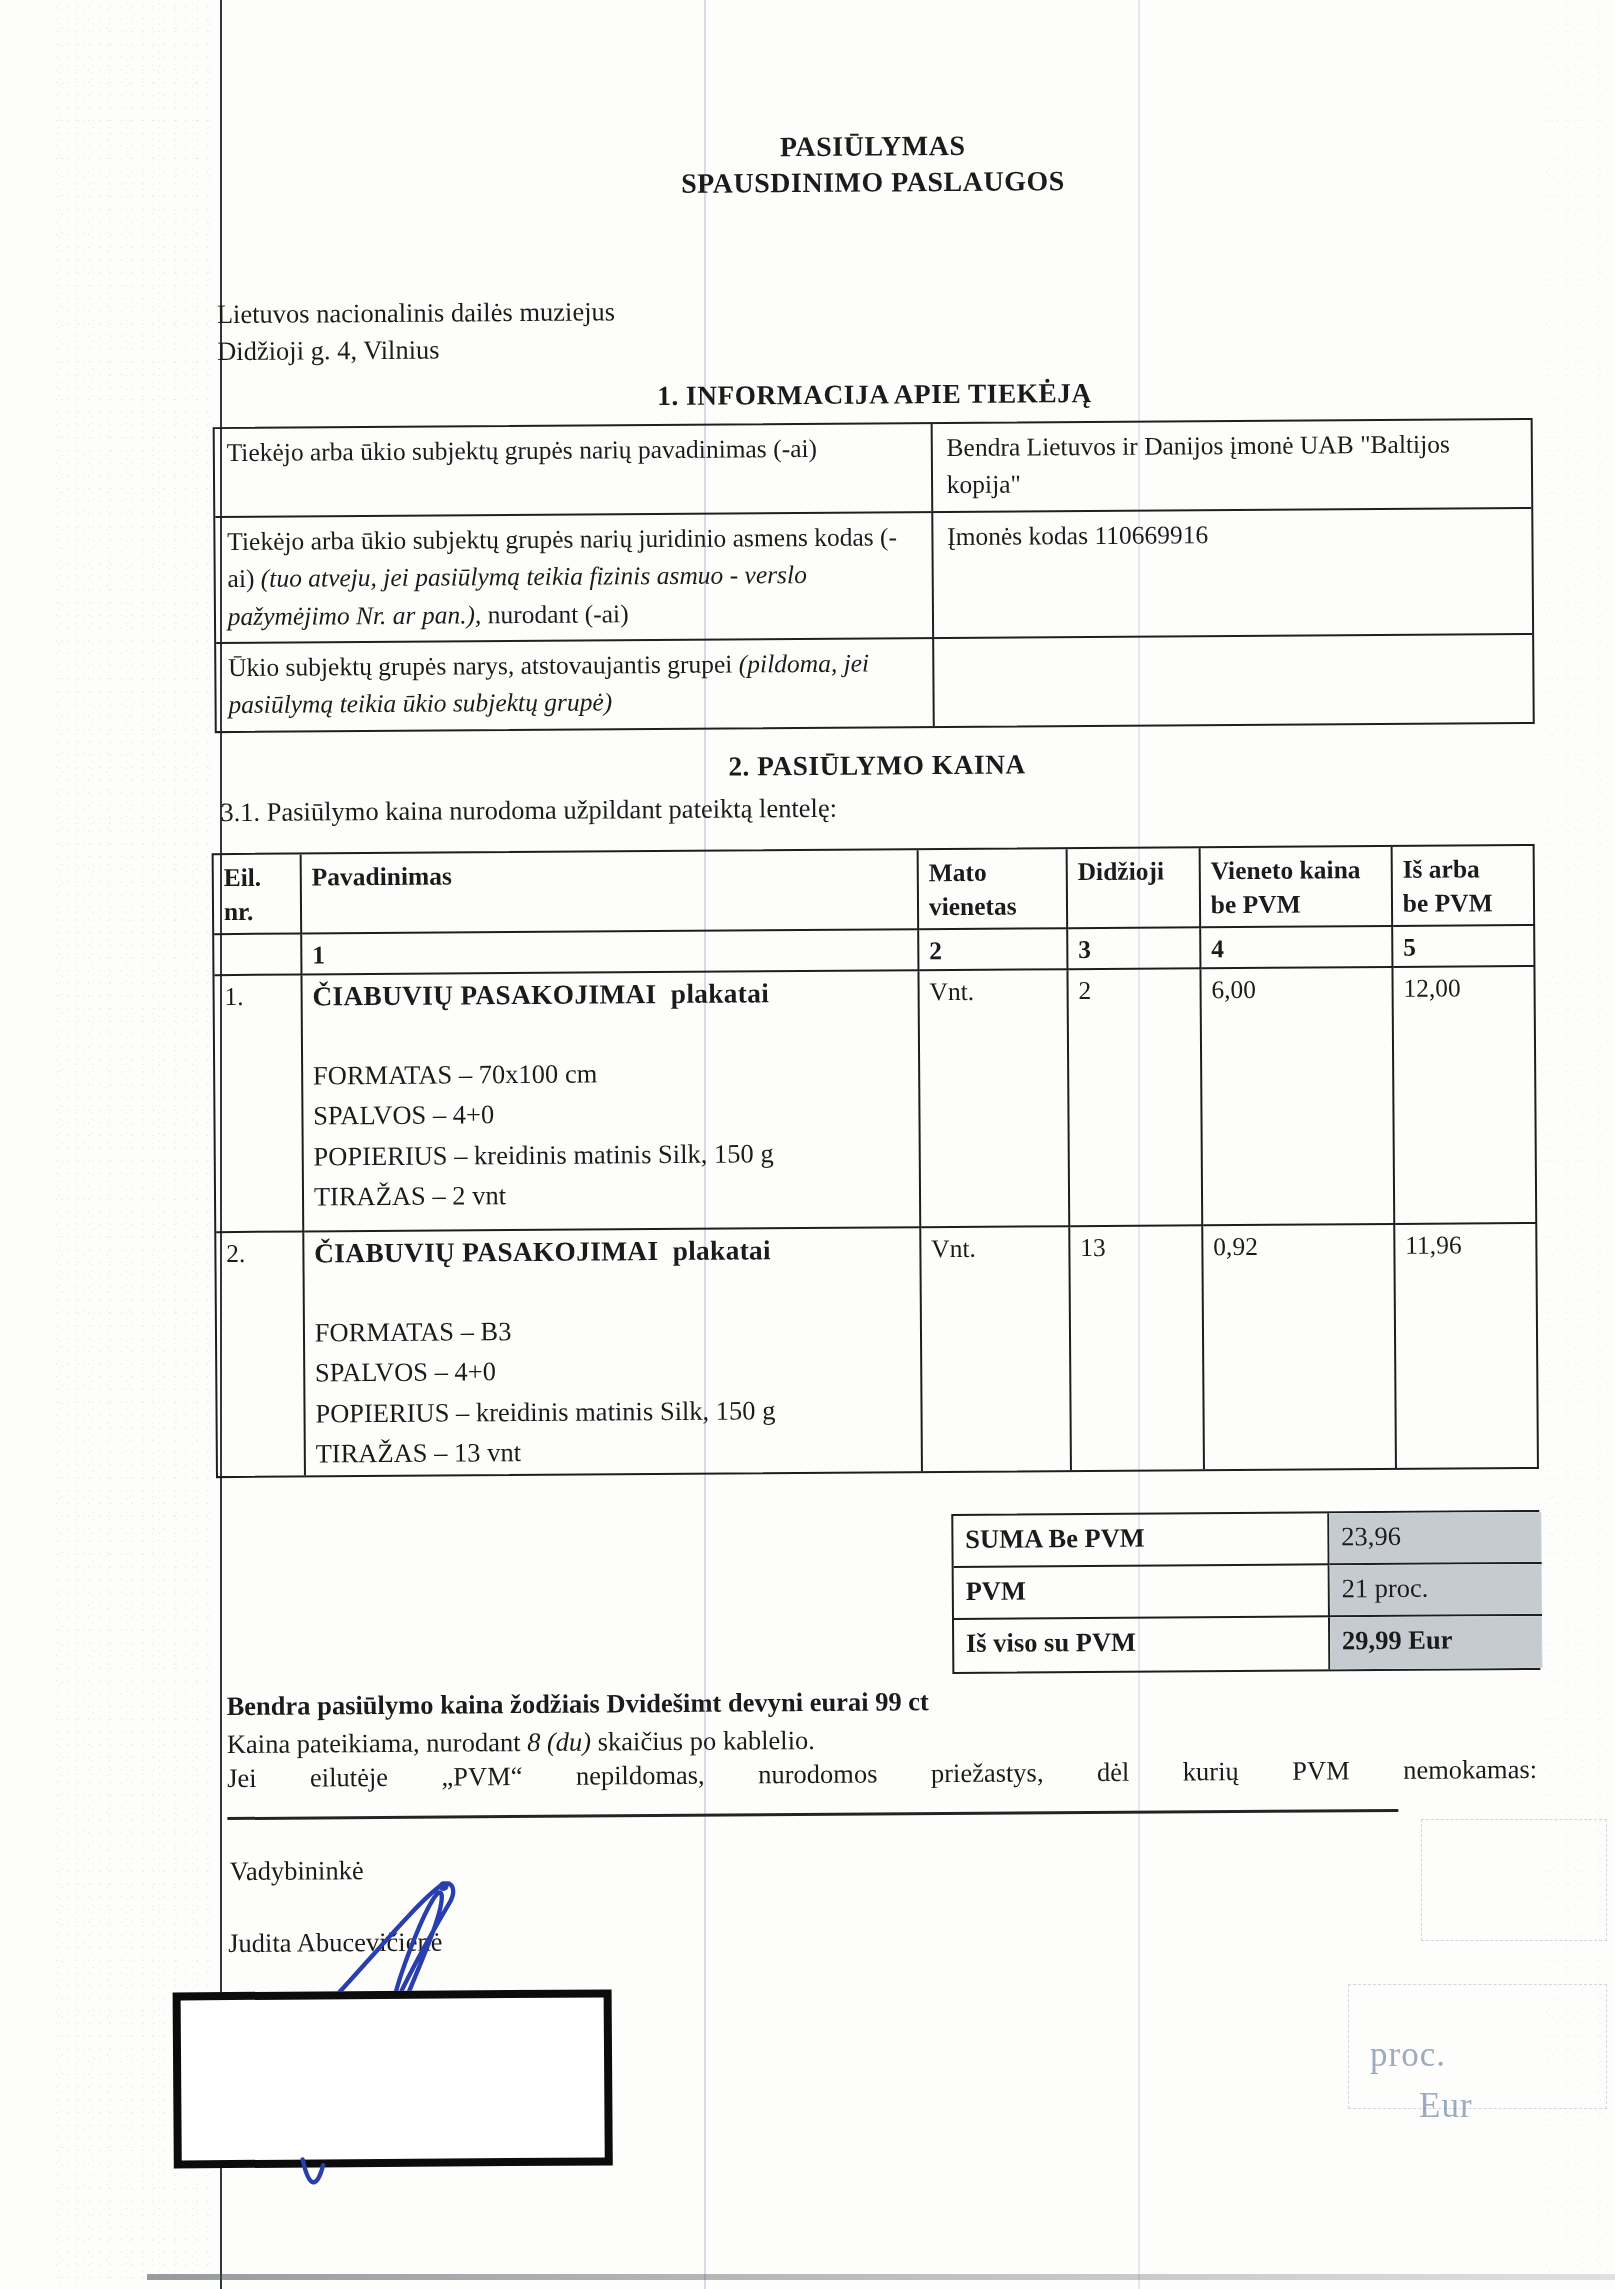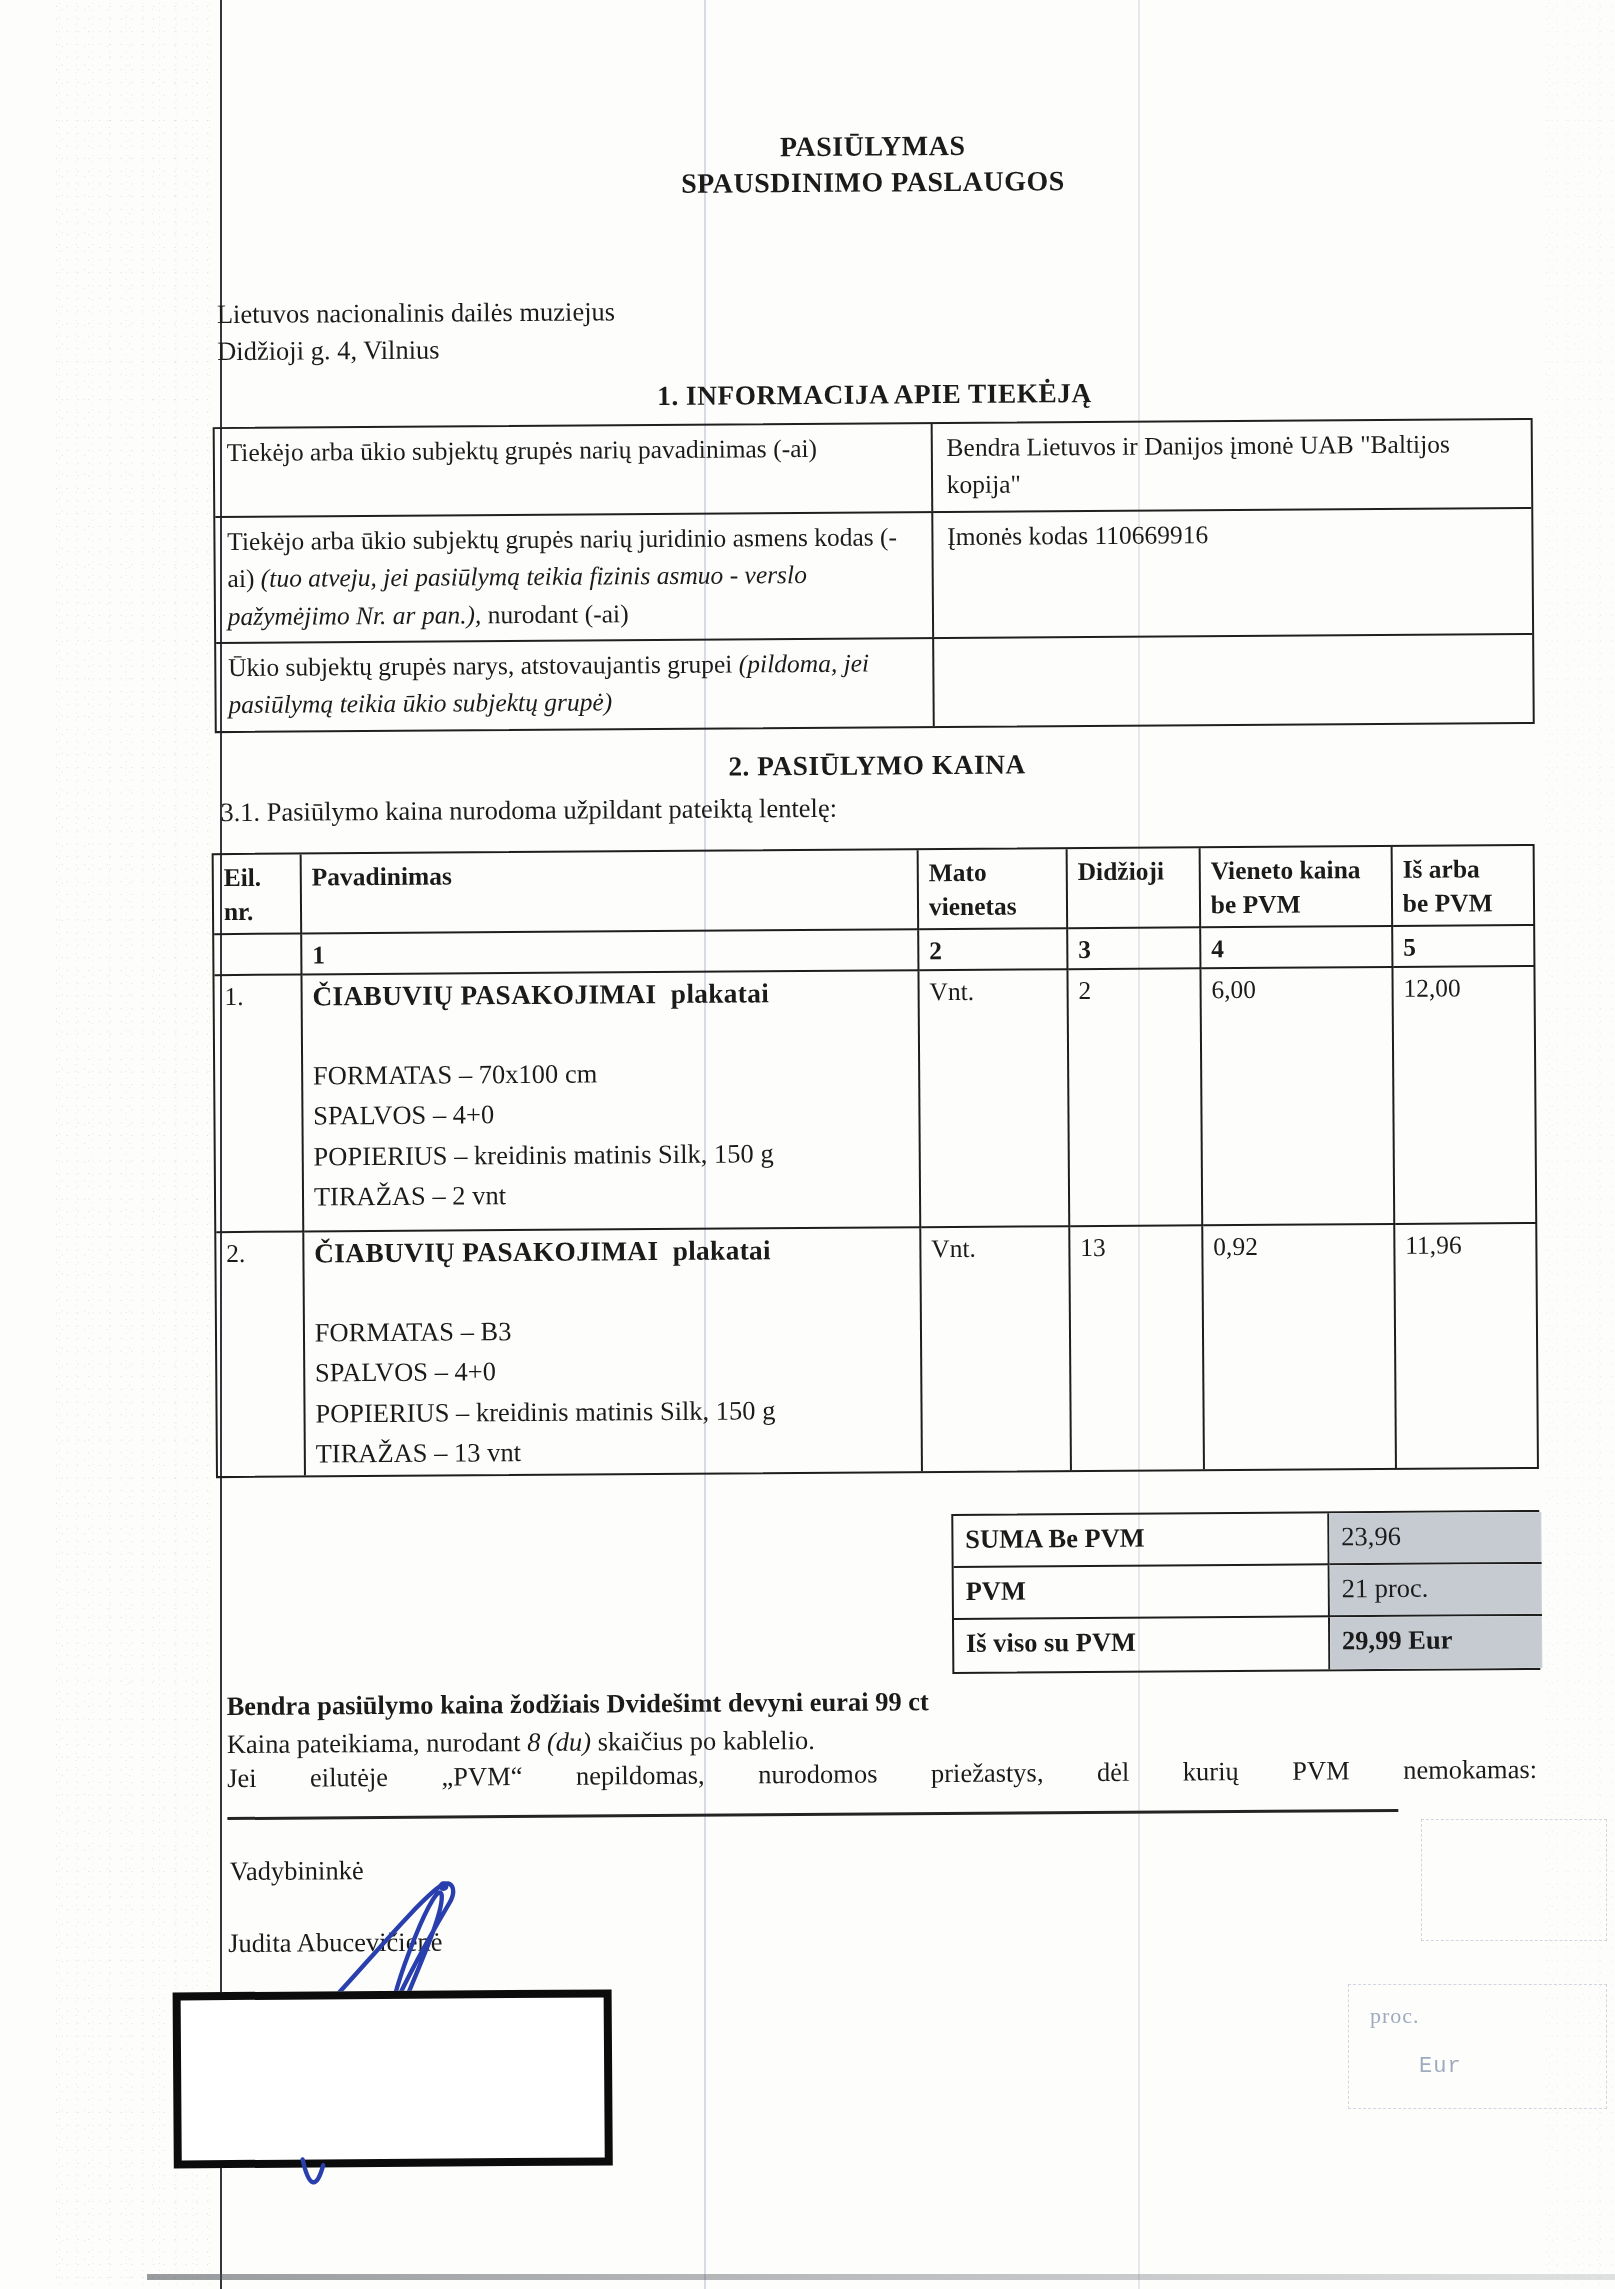--- a/index.html
+++ b/index.html
@@ -20,21 +20,21 @@
     opacity:.42;
   }
   .noise-left{left:51px;width:163px;}
   .noise-right{left:1541px;width:74px;opacity:.28;}
   .margin-line{position:absolute;top:0;bottom:0;left:220px;width:2px;background:#33373c;}
   .fold-line{position:absolute;top:0;bottom:0;width:2px;background:rgba(80,100,140,.18);}
   .fold-a{left:704px;background:rgba(80,100,140,.22);}
   .fold-b{left:1138px;background:rgba(80,100,140,.13);}
   .bottom-strip{position:absolute;left:147px;right:0;top:2274px;height:5.9px;
     background:linear-gradient(to right, rgba(70,75,82,.55), rgba(120,125,132,.22));}
-  .ghost{position:absolute;color:rgba(95,115,150,.6);font-size:22px;letter-spacing:1px;}
+  .ghost{position:absolute;color:rgba(95,115,150,.6);font-size:35px;letter-spacing:1px;margin-top:32px;}
   .ghost-box{position:absolute;border:1px dashed rgba(110,130,165,.30);pointer-events:none;}
   
   #content{position:absolute;inset:0;transform:rotate(-0.4deg);transform-origin:50% 52%;}
   .abs{position:absolute;}
   .center-block{left:221px;width:1318px;text-align:center;}
   .bold{font-weight:bold;}
   .italic{font-style:italic;}
   h1,h2,h3,p,div{margin:0;}
   .doc-title{font-size:28px;font-weight:bold;line-height:1.28;letter-spacing:0.5px;}
   .heading{font-size:27.4px;font-weight:bold;letter-spacing:0.5px;}
@@ -84,21 +84,21 @@
 <div class="noise-band noise-left"></div>
 <div class="noise-band noise-right"></div>
 <div class="margin-line"></div>
 <div class="fold-line fold-a"></div>
 <div class="fold-line fold-b"></div>
 <div class="bottom-strip"></div>
 
 <div class="ghost-box" style="left:1348px;top:1984px;width:257px;height:123px;"></div>
 <div class="ghost-box" style="left:1421px;top:1819px;width:184px;height:120px;"></div>
 <div class="ghost" style="left:1370px;top:2003px;">proc.</div>
-<div class="ghost" style="left:1419px;top:2054px;font-family:Liberation Mono, monospace;">Eur</div>
+<div class="ghost" style="left:1419px;top:2054px;">Eur</div>
 
 <div id="content">
 
   <div class="abs center-block" style="top:129px;">
     <div class="doc-title">PASIŪLYMAS</div>
     <div class="doc-title">SPAUSDINIMO PASLAUGOS</div>
   </div>
 
   <div class="abs body-text" style="left:223px;top:292px;">
     <div>Lietuvos nacionalinis dailės muziejus</div>

